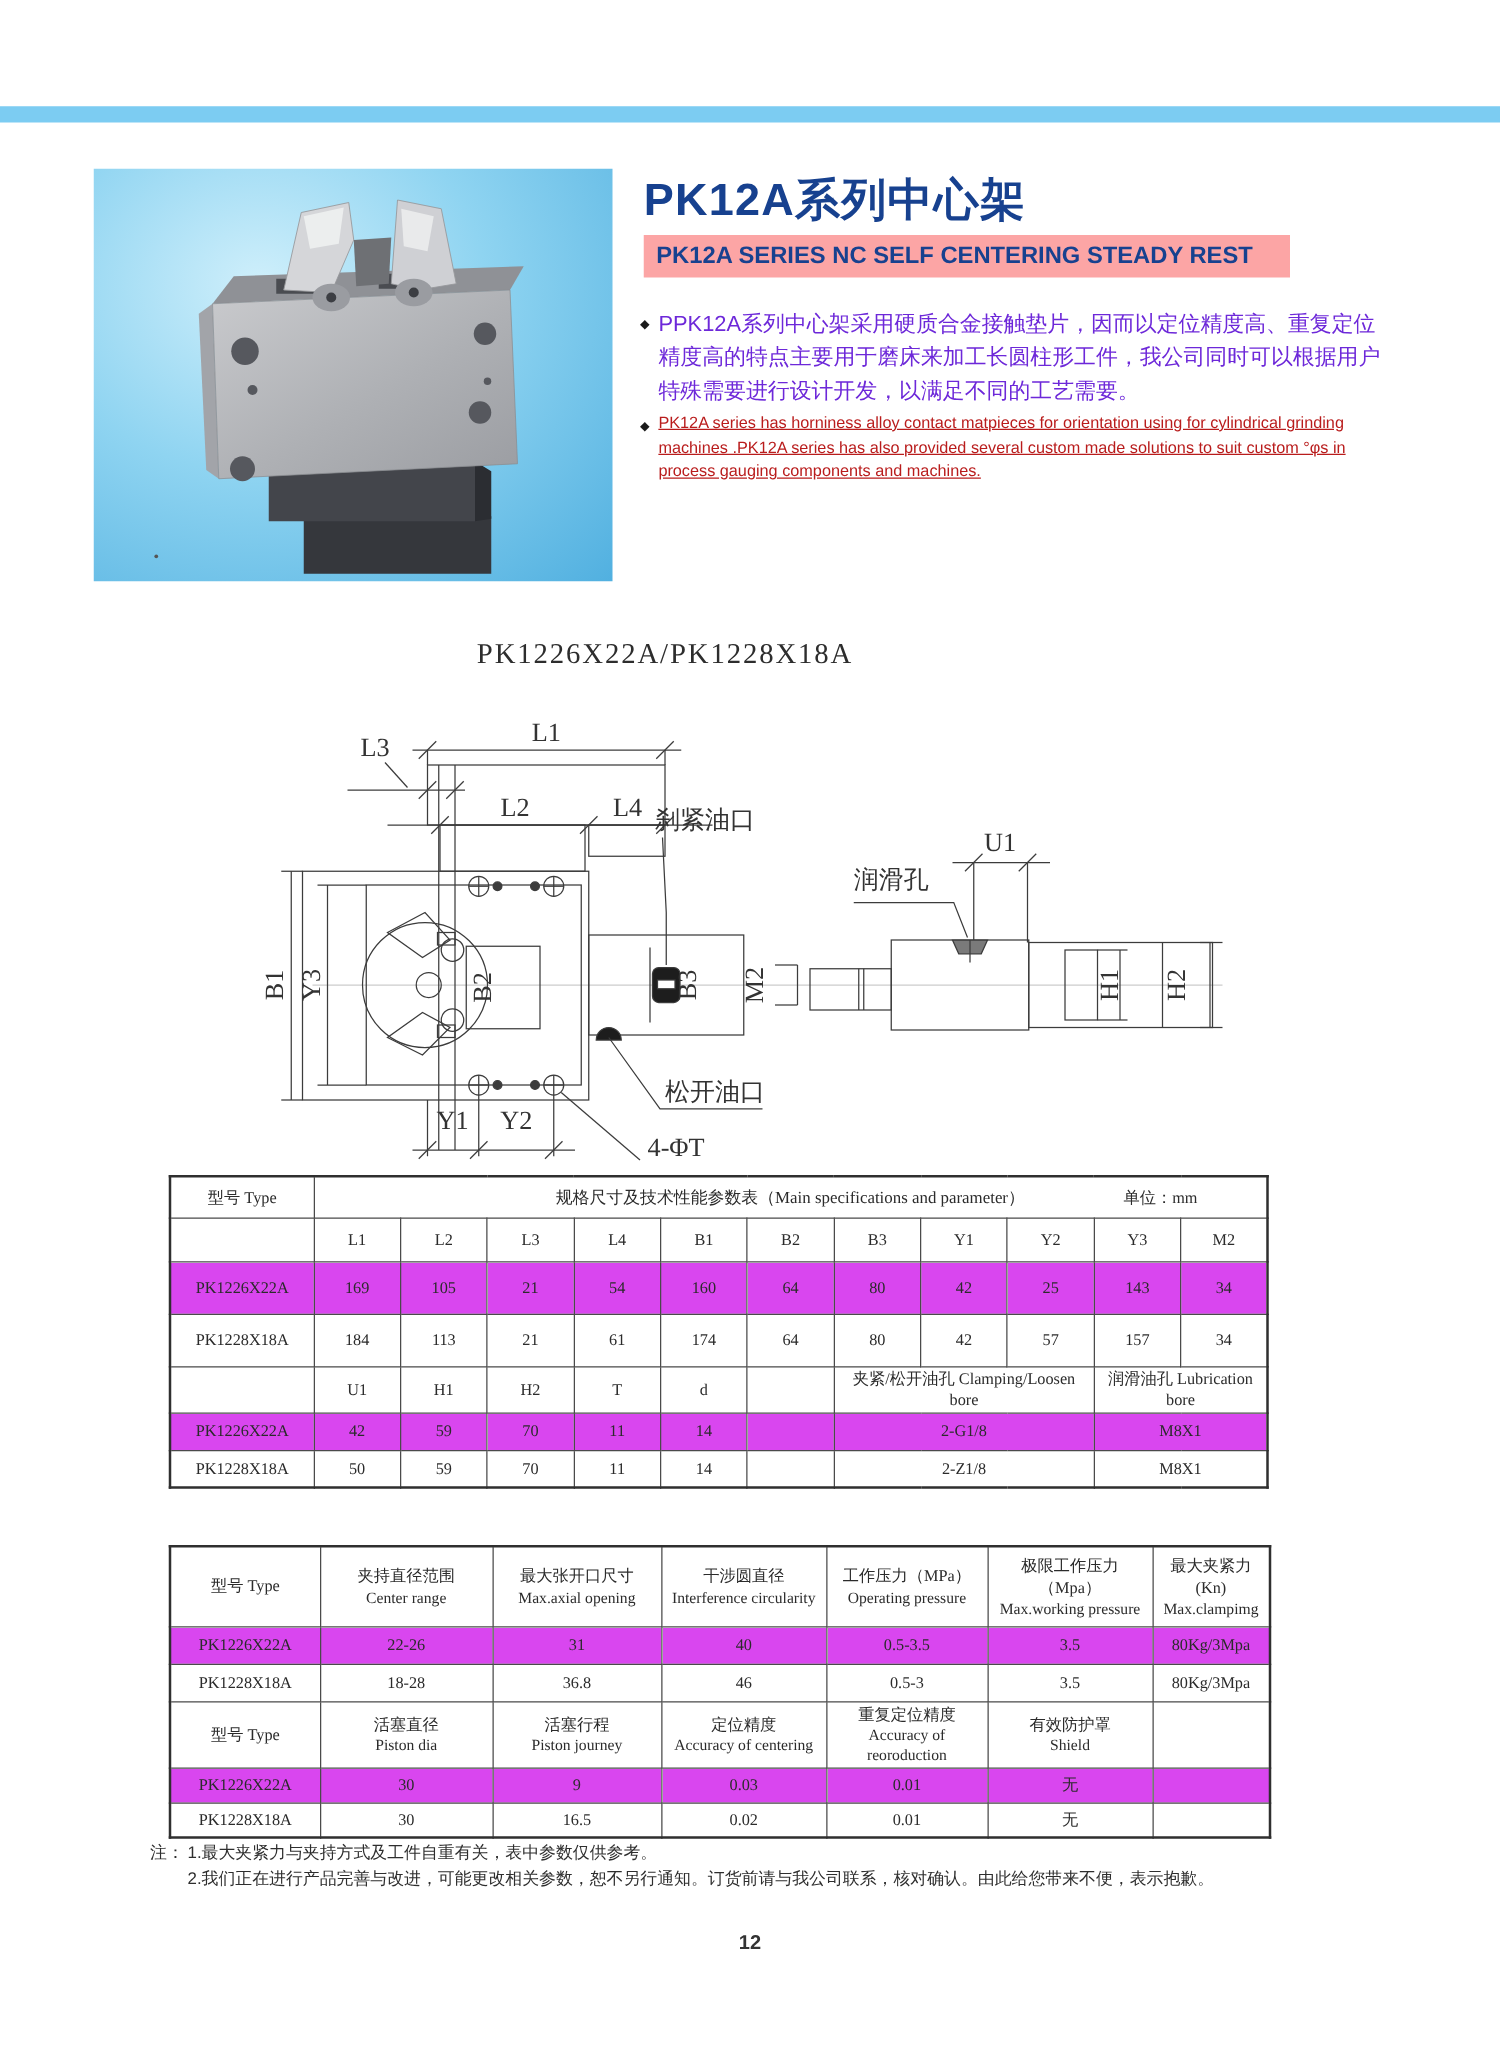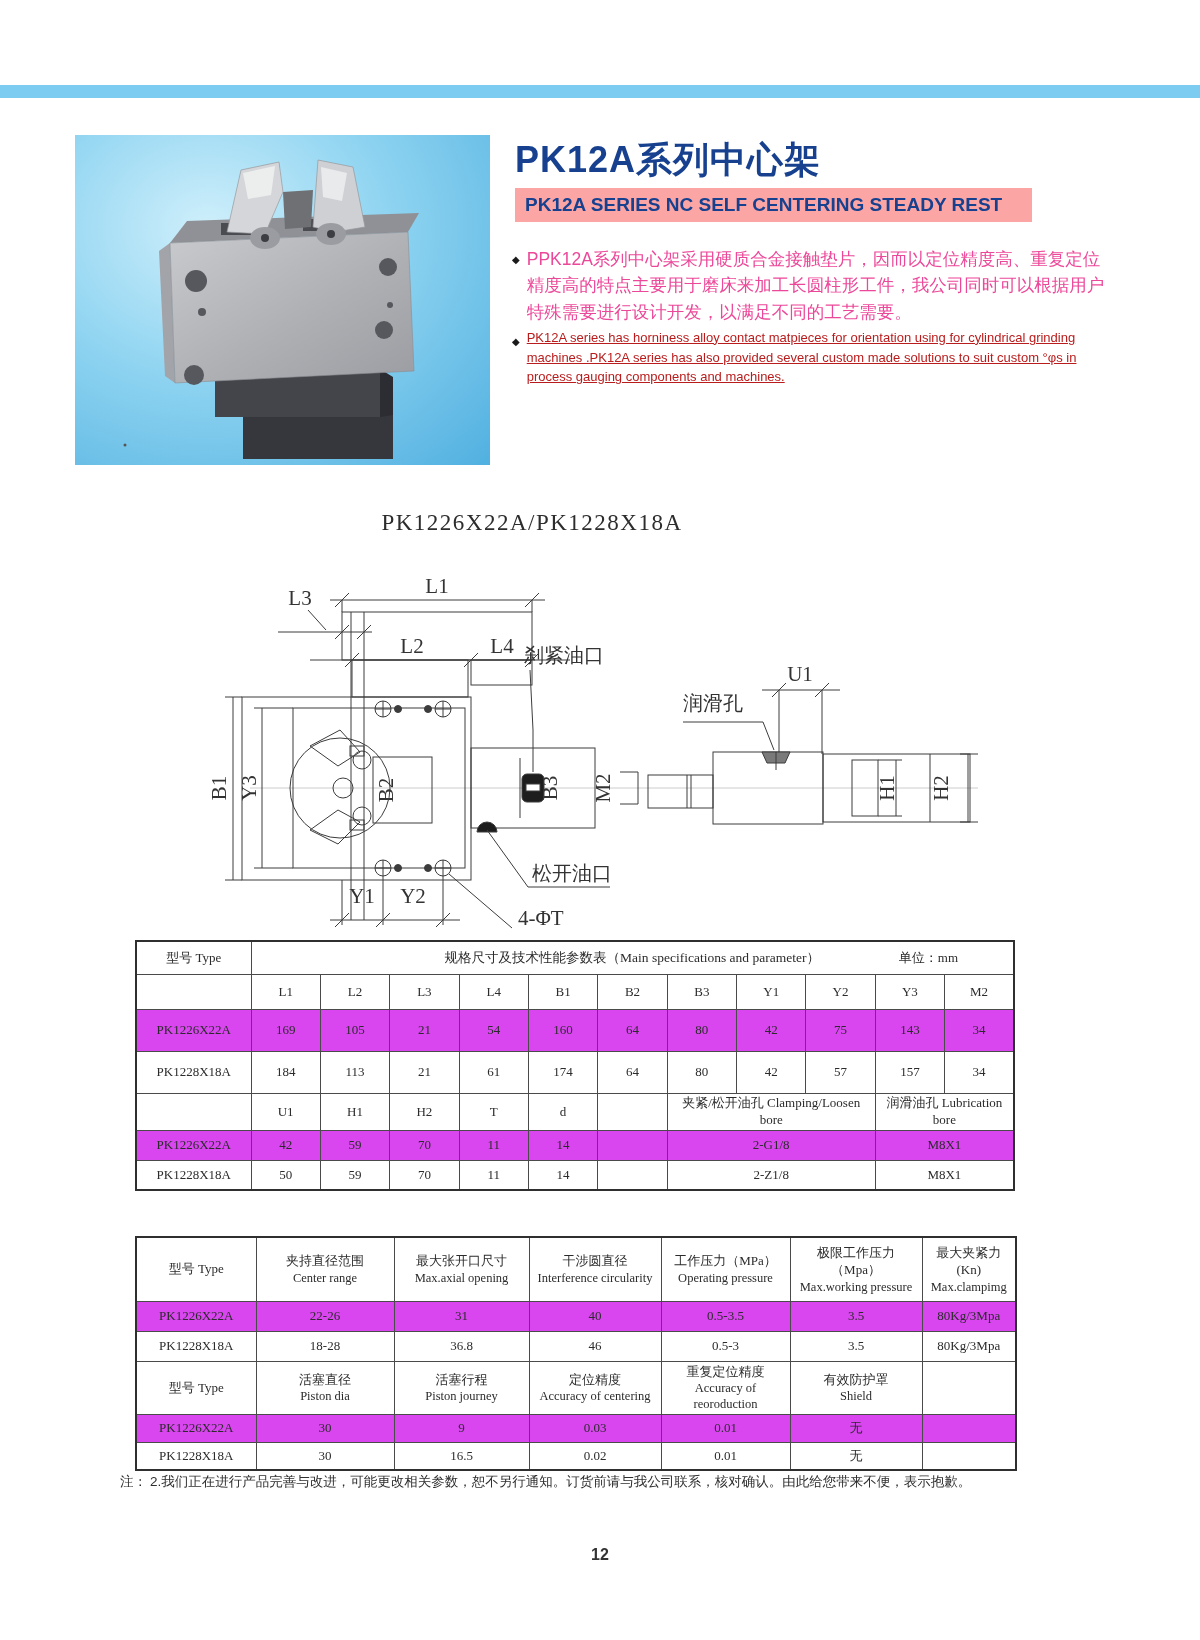--- a/index.html
+++ b/index.html
@@ -22,21 +22,21 @@
     font-size:36px;font-weight:bold;color:#17418f;letter-spacing:1px;
   }
   .banner{
     position:absolute;left:515px;top:188px;width:517px;height:34px;
     background:#fca5a5;color:#17418f;font-weight:bold;font-size:19px;
     line-height:34px;padding-left:10px;box-sizing:border-box;white-space:nowrap;
   }
   .bullets{position:absolute;left:512px;top:246px;width:596px;}
   .bullet{display:flex;margin-bottom:3px;}
   .bullet .diamond{flex:0 0 auto;font-size:10px;color:#1a1a1a;margin:8px 7px 0 0;}
-  .bullet-cn{font-size:17.5px;line-height:1.5;color:#ec4899;}
+  .bullet-cn{font-size:17.5px;line-height:1.5;color:#6d28d9;}
   .bullet-en{font-size:13px;line-height:1.52;color:#b91c1c;text-decoration:underline;}
 
   
   .drawing{position:absolute;left:190px;top:500px;width:790px;height:440px;}
   .drawing svg{display:block;}
   .dwg-title{font-family:"Liberation Serif","DejaVu Serif",serif;font-size:23px;letter-spacing:1.5px;fill:#2d2d2d;}
   .dim{font-family:"Liberation Serif","DejaVu Serif",serif;font-size:21px;fill:#333;}
   .dimcn{font-family:"Liberation Serif","DejaVu Serif",serif;font-size:20px;fill:#333;}
 
   
@@ -299,21 +299,21 @@
   <tr class="t1r3 hl">
     <td>PK1226X22A</td>
     <td>169</td>
     <td>105</td>
     <td>21</td>
     <td>54</td>
     <td>160</td>
     <td>64</td>
     <td>80</td>
     <td>42</td>
-    <td>75</td>
+    <td>25</td>
     <td>143</td>
     <td>34</td>
   </tr>
   <tr class="t1r4">
     <td>PK1228X18A</td>
     <td>184</td>
     <td>113</td>
     <td>21</td>
     <td>61</td>
     <td>174</td>
@@ -457,17 +457,18 @@
     <td>0.01</td>
     <td>无</td>
     <td></td>
   </tr>
 </tbody>
   </table>
 
 <div class="notes">
   <div class="notes-inner">
     <span class="note-label">注：</span>
+    <div class="note-item">1.最大夹紧力与夹持方式及工件自重有关，表中参数仅供参考。</div>
     <div class="note-item">2.我们正在进行产品完善与改进，可能更改相关参数，恕不另行通知。订货前请与我公司联系，核对确认。由此给您带来不便，表示抱歉。</div>
   </div>
 </div>
 
 <div class="page-num">12</div>
 
 </body></html>

